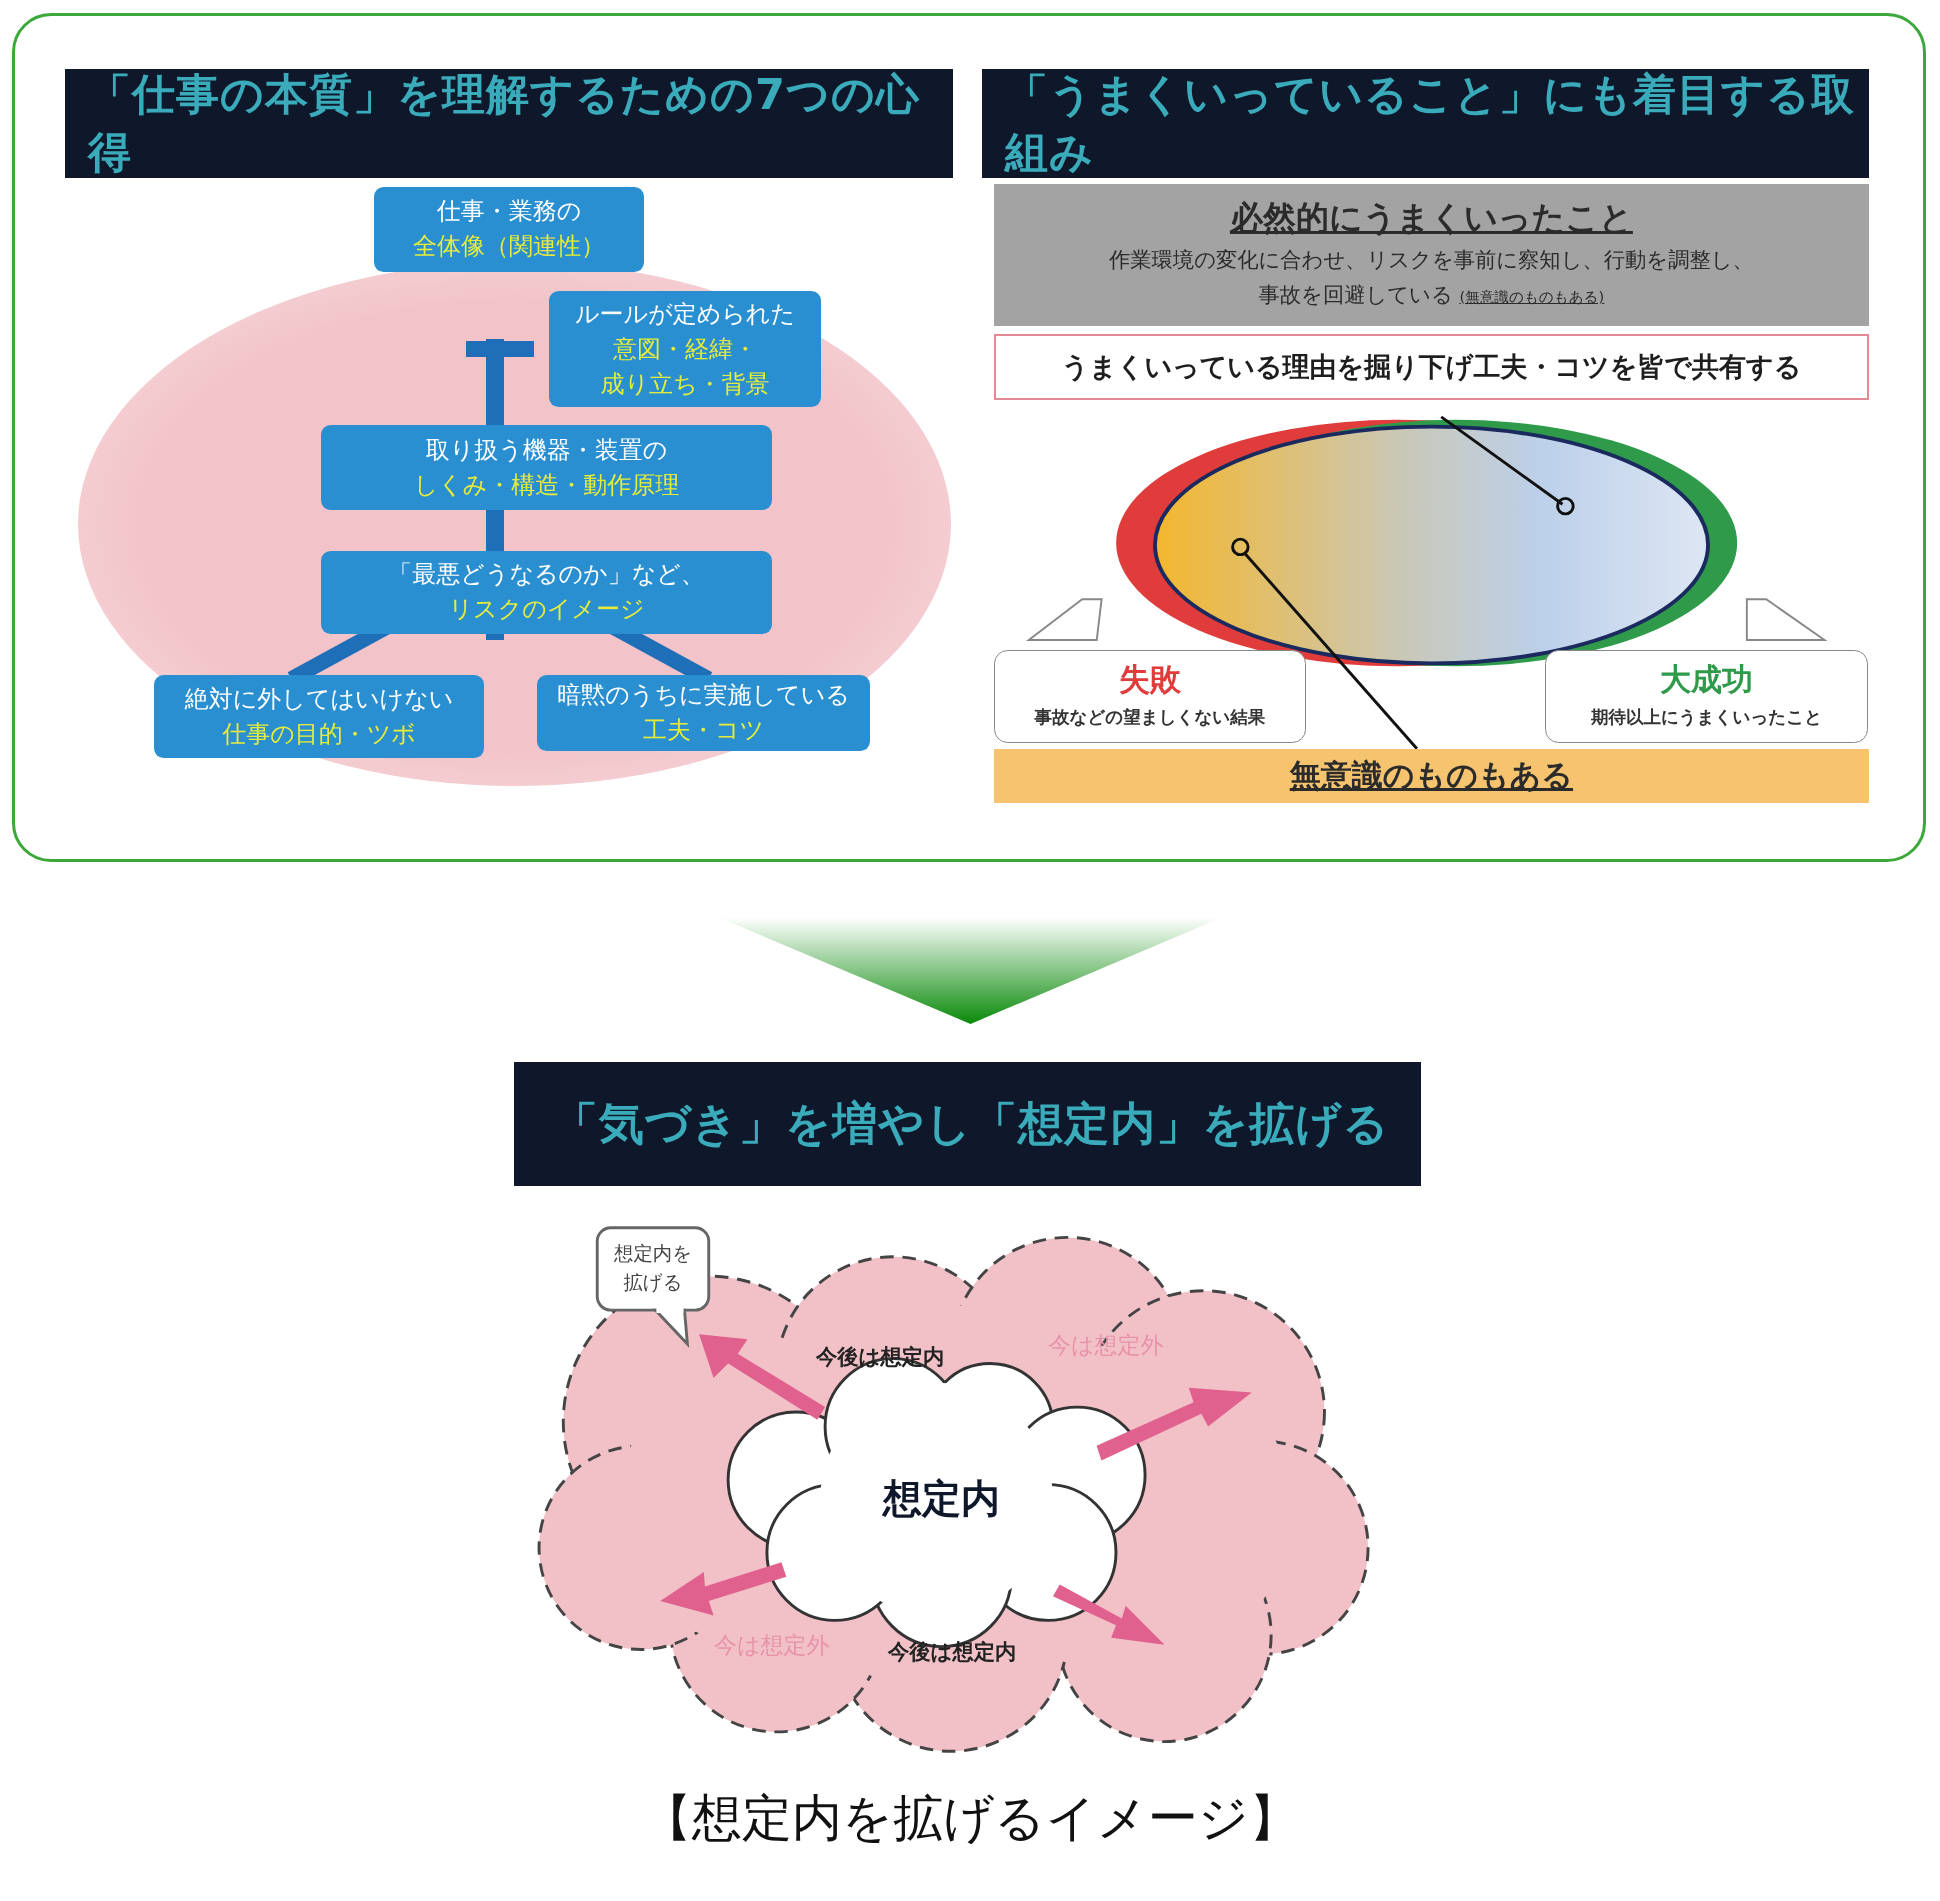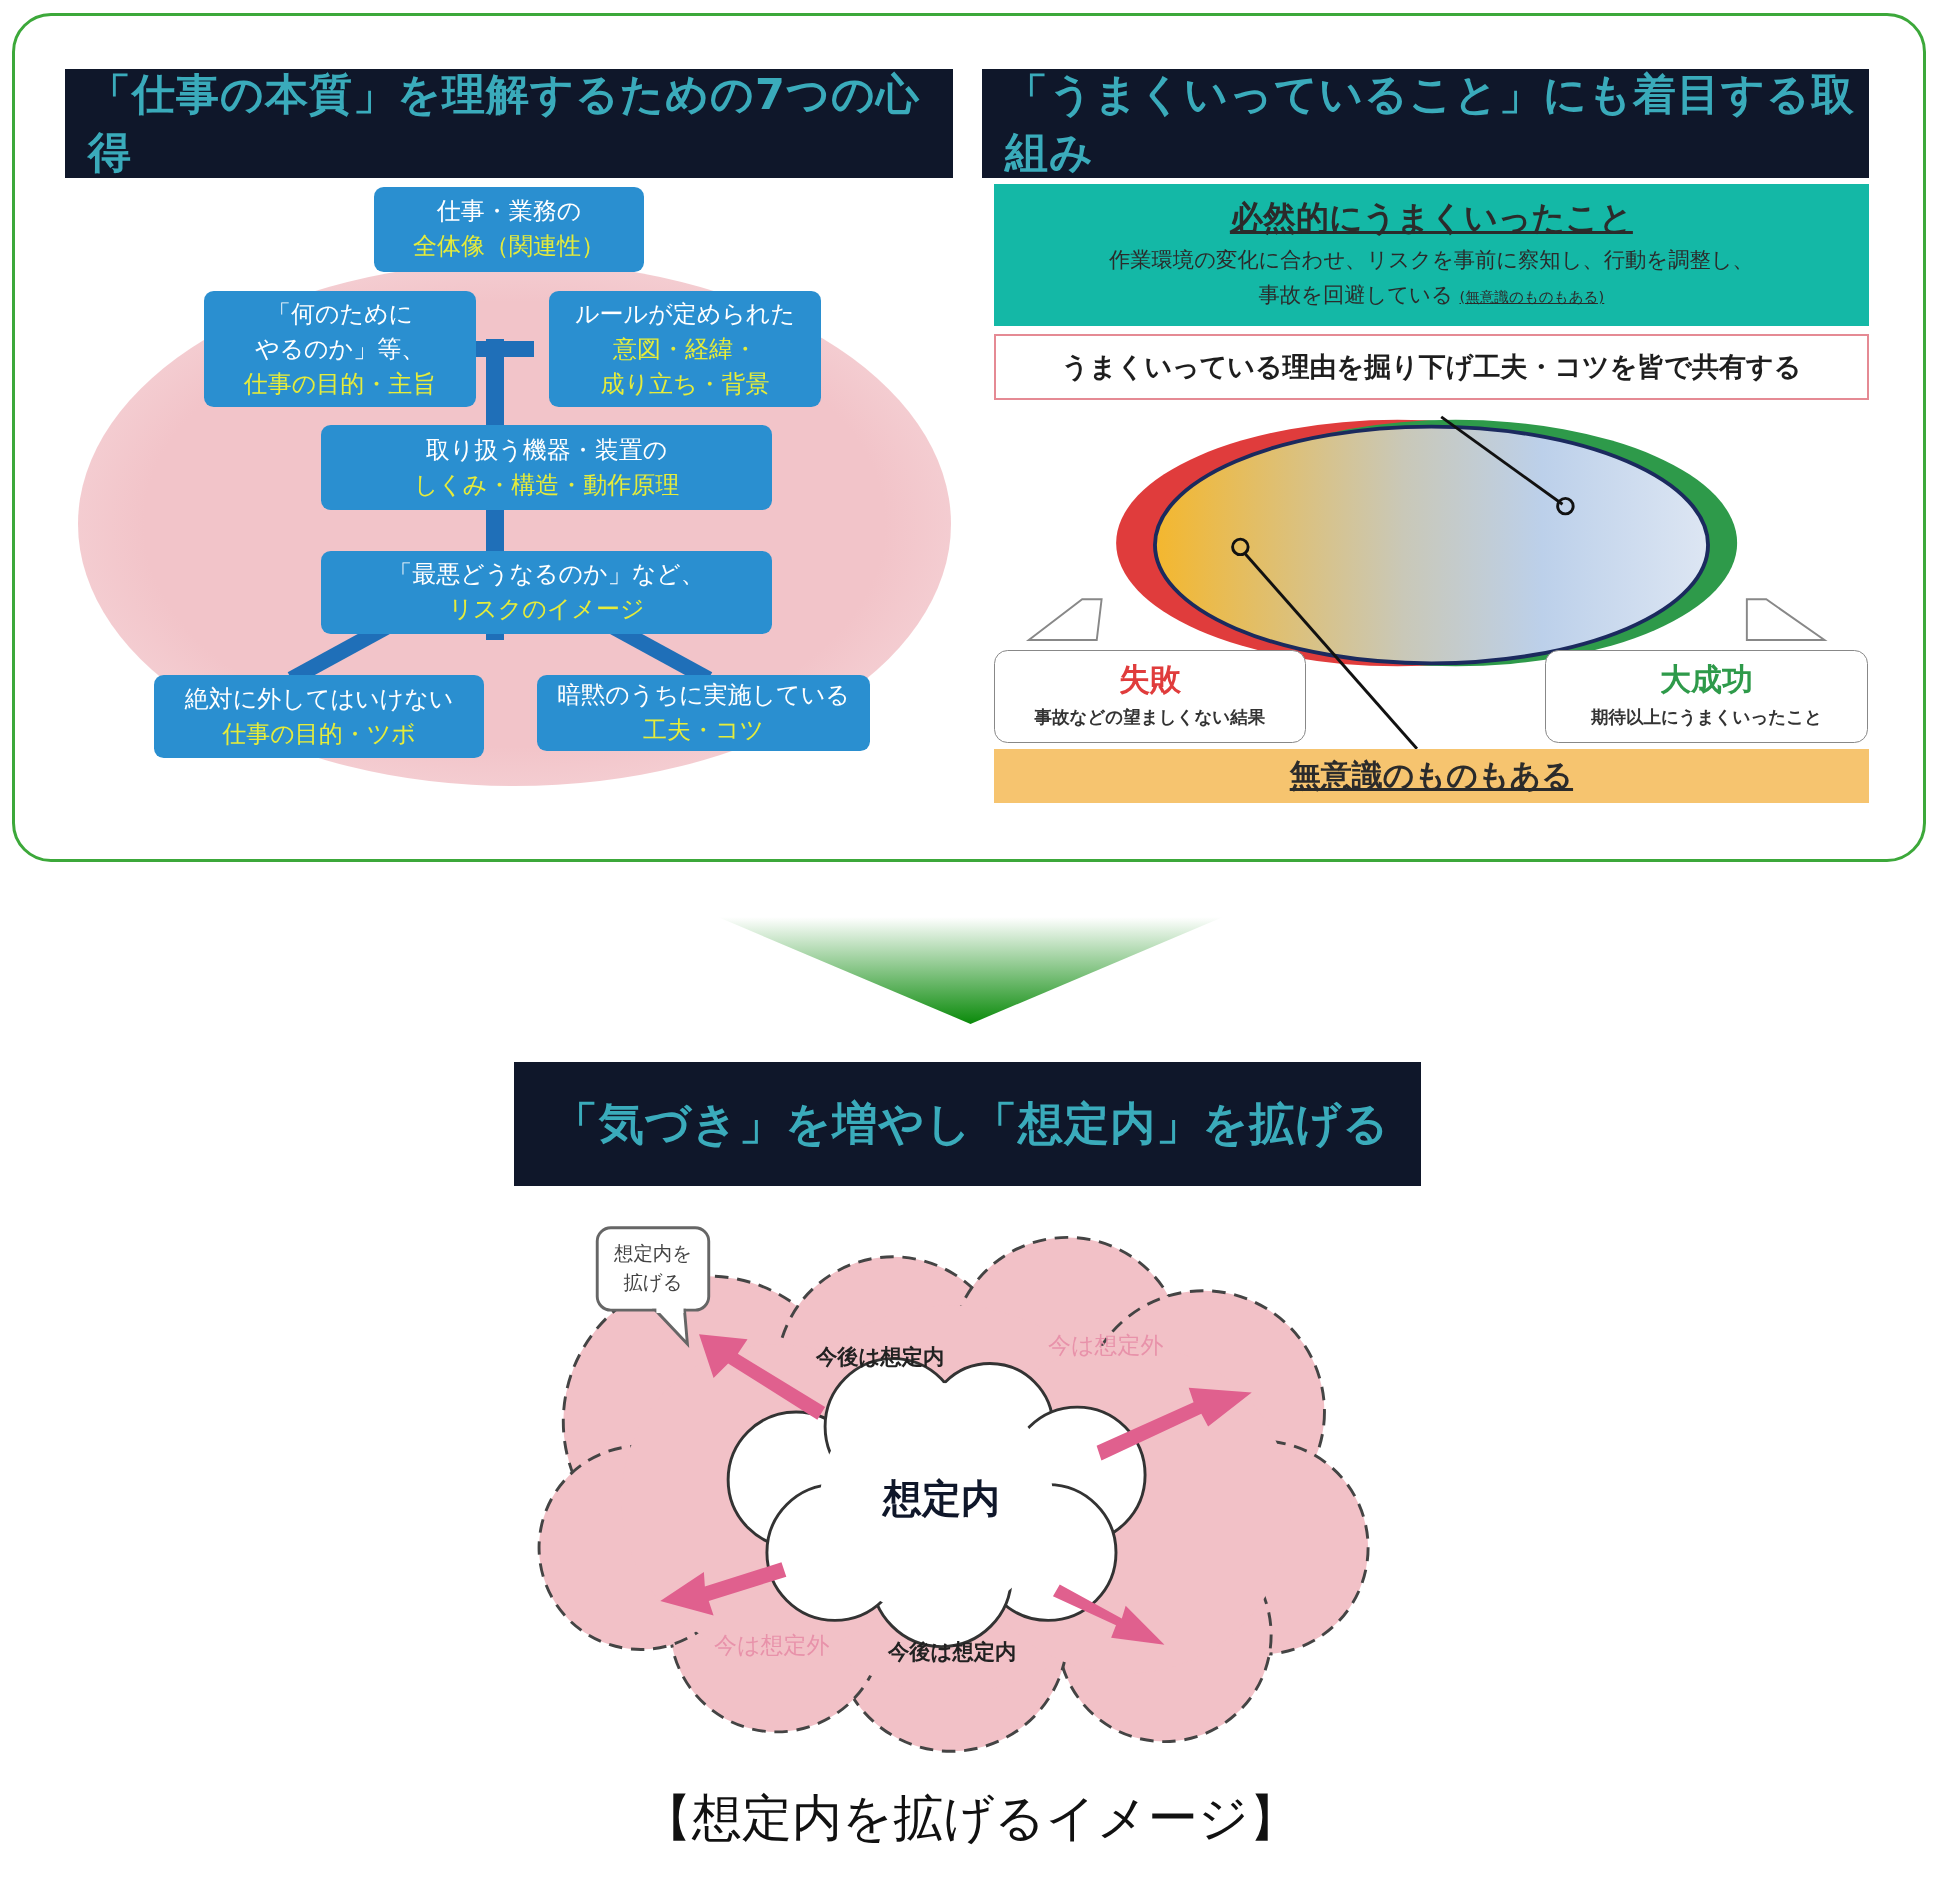--- a/index.html
+++ b/index.html
@@ -9,21 +9,21 @@
   .h1{left:65px;top:69px;width:888px;height:109px;font-size:43px;padding-left:23px;}
   .h2{left:982px;top:69px;width:887px;height:109px;font-size:43px;padding-left:23px;}
   .h3{left:514px;top:1062px;width:907px;height:124px;font-size:45px;padding-left:39px;}
   .left-art{position:absolute;left:78px;top:184px;width:873px;height:602px;}
   .blob{position:absolute;left:0;top:78px;width:873px;height:524px;border-radius:50%;
         background:radial-gradient(ellipse at center,#f2c4c9 60%,#f5d2d6 78%,rgba(255,255,255,0) 100%);}
   .box{position:absolute;background:#2a8fd0;border-radius:9.7px;color:#ffffff;text-align:center;font-size:24px;line-height:35px;display:flex;flex-direction:column;justify-content:center;}
   .box .y{color:#e6ec3a;}
   .conn{position:absolute;background:#1f6fb8;}
   .right-art{position:absolute;left:990px;top:184px;width:883px;height:621px;}
-  .pinkband{position:absolute;left:3.9px;top:0;width:875px;height:142px;background:#14b8a6;text-align:center;color:#2b2b2b;}
+  .pinkband{position:absolute;left:3.9px;top:0;width:875px;height:142px;background:#a3a3a3;text-align:center;color:#2b2b2b;}
   .pinkband .t{font-size:33px;font-weight:bold;text-decoration:underline;margin-top:11.6px;}
   .pinkband .d{font-size:21.3px;line-height:31px;margin-top:3.9px;}
   .pinkband .s{font-size:14.6px;text-decoration:underline;}
   .sharebox{position:absolute;left:3.9px;top:150px;width:875px;height:66px;border:2.9px solid #e58a94;box-sizing:border-box;background:#fff;display:flex;align-items:center;justify-content:center;font-size:27px;font-weight:bold;color:#1e1e1e;}
   .orangeband{position:absolute;left:3.9px;top:565px;width:875px;height:54px;background:#f6c46f;display:flex;align-items:center;justify-content:center;font-size:31px;font-weight:bold;color:#2b2b2b;}
   .orangeband span{text-decoration:underline;}
   .callout{position:absolute;background:#fff;border:1.9px solid #888;border-radius:13.6px;text-align:center;box-sizing:border-box;margin-top:12px;}
   .callout .t{font-size:31px;font-weight:bold;margin-top:7.8px;}
   .callout .d{font-size:17.5px;font-weight:bold;color:#333;margin-top:3.9px;}
   .arrow{position:absolute;left:718px;top:917px;width:505px;height:107px;}
@@ -44,25 +44,20 @@
   <div class="conn" style="left:408px;top:155px;width:17.5px;height:301px;"></div>
   <div class="conn" style="left:388px;top:157px;width:68px;height:15.5px;"></div>
   <svg style="position:absolute;left:0;top:0" width="873" height="602" viewBox="0 0 900 620">
     <line x1="330" y1="450" x2="220" y2="510" stroke="#1f6fb8" stroke-width="16"></line>
     <line x1="540" y1="450" x2="650" y2="510" stroke="#1f6fb8" stroke-width="16"></line>
   </svg>
 
   <div class="box" style="left:296px;top:2.9px;width:270px;height:85px;">
     <div>仕事・業務の</div>
     <div class="y">全体像（関連性）</div>
-  </div>
-  <div class="box" style="left:126px;top:107px;width:272px;height:116px;">
-    <div>「何のために</div>
-    <div>やるのか」等、</div>
-    <div class="y">仕事の目的・主旨</div>
   </div>
   <div class="box" style="left:471px;top:107px;width:272px;height:116px;">
     <div>ルールが定められた</div>
     <div class="y">意図・経緯・</div>
     <div class="y">成り立ち・背景</div>
   </div>
   <div class="box" style="left:243px;top:241px;width:451px;height:85px;">
     <div>取り扱う機器・装置の</div>
     <div class="y">しくみ・構造・動作原理</div>
   </div>

